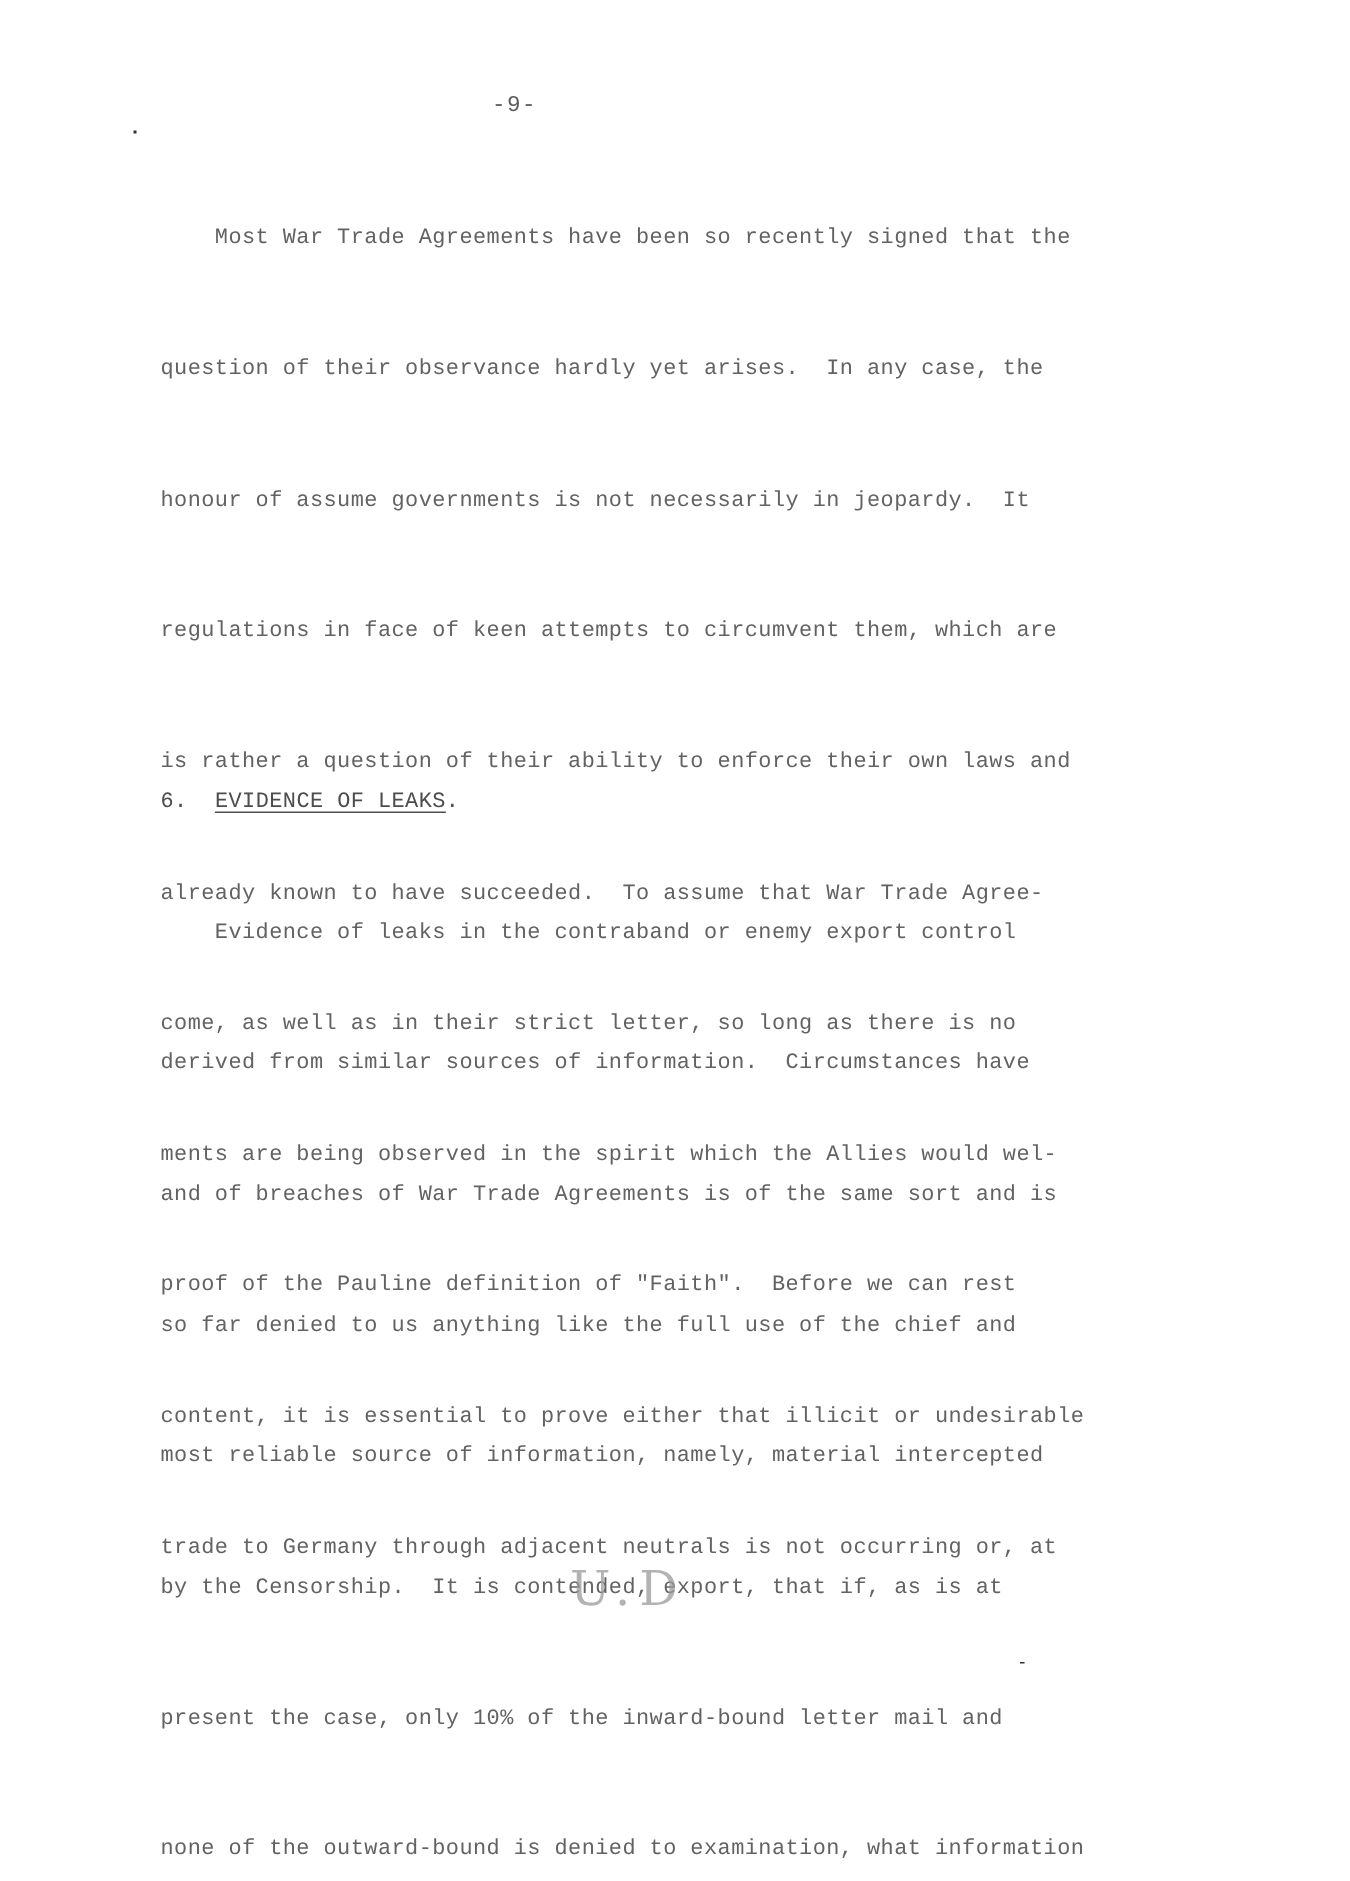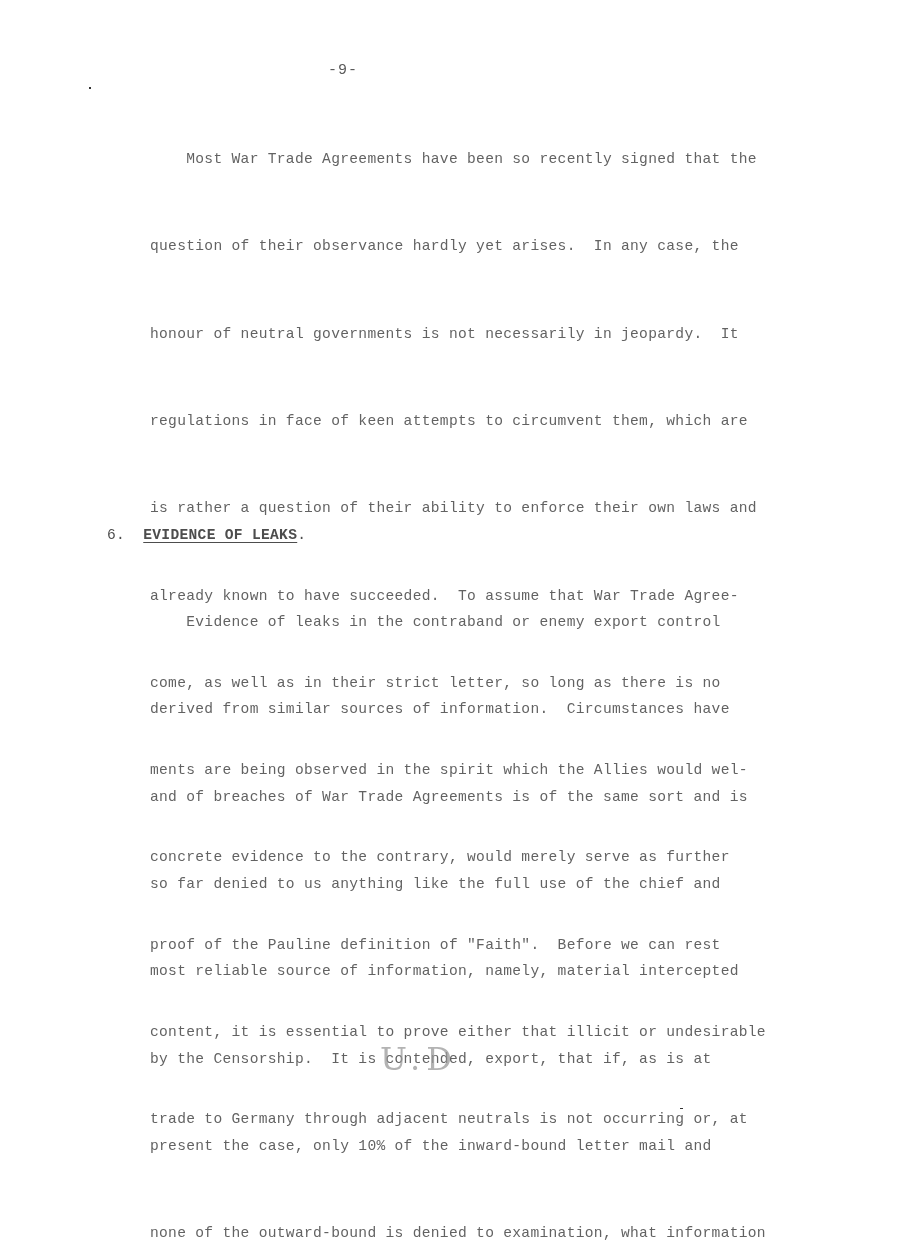--- a/index.html
+++ b/index.html
@@ -36,36 +36,34 @@
       font-size: 14.6px;
       line-height: 29.1px;
       letter-spacing: 0.3px;
       white-space: pre;
       color: #4d4d4d;
       opacity: 0.88;
     }
     .line {
       display: block;
       height: 29.1px;
-      margin-left: 43px;
     }
     .heading {
       position: absolute;
       left: 107px;
       top: 525px;
       font-size: 14.6px;
       line-height: 20px;
       letter-spacing: 0.3px;
       white-space: pre;
       color: #4d4d4d;
     }
     .heading .title {
       text-decoration: underline;
       text-underline-offset: 3px;
-      font-weight: bold;
     }
     .stamp {
       position: absolute;
       left: 380px;
       top: 1040px;
       font-family: "DejaVu Serif", serif;
       font-size: 32px;
       color: #9a9a9a;
       letter-spacing: 6px;
       opacity: 0.75;
@@ -79,27 +77,26 @@
 </head>
 <body>
 
 <div class="page">
 
   <div class="page-number">-9-</div>
 
   <div class="text-block" style="top: 87px;">
     <span class="line">    Most War Trade Agreements have been so recently signed that the</span>
     <span class="line">question of their observance hardly yet arises.  In any case, the</span>
-    <span class="line">honour of neutral governments is not necessarily in jeopardy.  It</span>
+    <span class="line">honour of assume governments is not necessarily in jeopardy.  It</span>
     <span class="line">regulations in face of keen attempts to circumvent them, which are</span>
     <span class="line">is rather a question of their ability to enforce their own laws and</span>
     <span class="line">already known to have succeeded.  To assume that War Trade Agree-</span>
     <span class="line">come, as well as in their strict letter, so long as there is no</span>
     <span class="line">ments are being observed in the spirit which the Allies would wel-</span>
-    <span class="line">concrete evidence to the contrary, would merely serve as further</span>
     <span class="line">proof of the Pauline definition of "Faith".  Before we can rest</span>
     <span class="line">content, it is essential to prove either that illicit or undesirable</span>
     <span class="line">trade to Germany through adjacent neutrals is not occurring or, at</span>
     
     
   </div>
 
   <div class="heading"><span>6.</span>  <span class="title">EVIDENCE OF LEAKS</span><span>.</span></div>
 
   <div class="text-block" style="top: 550px;">

